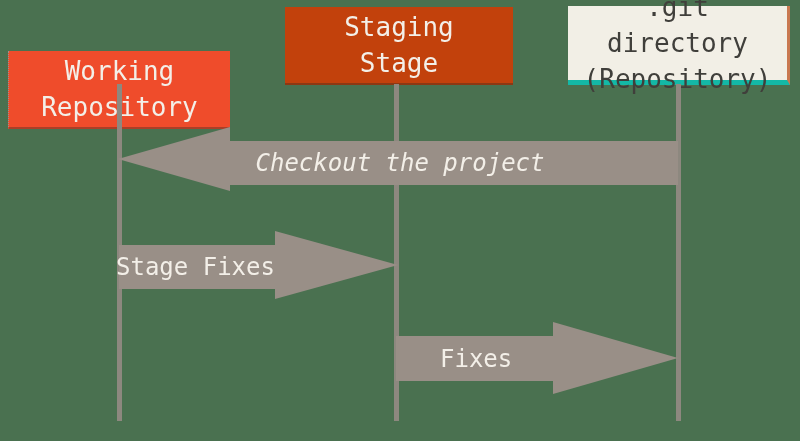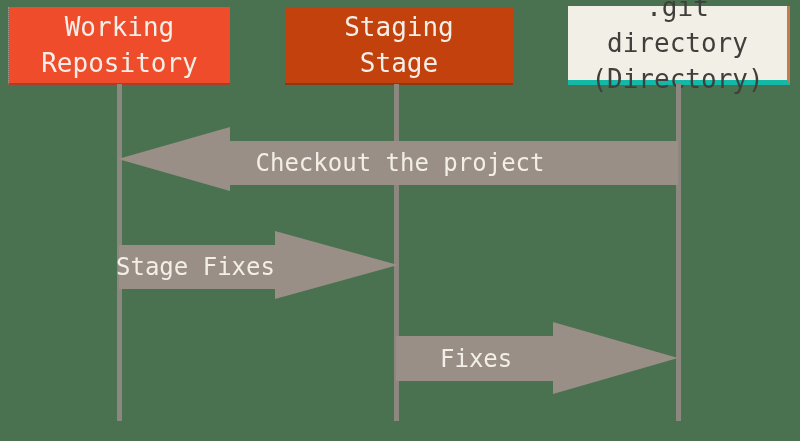--- a/index.html
+++ b/index.html
@@ -26,20 +26,21 @@
     font-size: 26px;
     line-height: 36px;
     box-sizing: border-box;
   }
   .box-wd {
     left: 8px; width: 222px;
     background: #EF4C2B;
     color: #F3EFE8;
     border-left: 1px dotted #9A948C;
     border-bottom: 2px solid rgba(40,40,35,0.35);
+    margin-top: 44px;
   }
   .box-sa {
     left: 285px; width: 228px;
     background: #c2410c;
     color: #F3EFE8;
     border-bottom: 2px solid rgba(40,40,35,0.35);
   }
   .box-git {
     top: 6px;
     left: 568px; width: 222px; height: 79px;
@@ -90,21 +91,21 @@
   .shaft-stage    { left: 119px; top: 245px; width: 158px; height: 44px; }
   .shaft-commit   { left: 396px; top: 336px; width: 159px; height: 45px; }
   .arrow-label {
     position: absolute;
     color: #F3EFE8;
     font-size: 24px;
     display: flex;
     align-items: center;
     white-space: nowrap;
   }
-  .label-checkout { left: 245px; top: 141px; width: 310px; height: 44px; justify-content: center; }
+  .label-checkout { left: 245px; top: 141px; width: 310px; height: 44px; justify-content: center; font-style: italic; }
   .label-stage    { left: 116px; top: 245px; height: 44px; }
   .label-commit   { left: 440px; top: 336px; height: 45px; }
 </style>
 </head>
 <body>
 
 <div class="stage">
 
   <div class="box box-wd">
     <span>
@@ -116,21 +117,21 @@
   <div class="box box-sa">
     <span>
       <span>Staging</span><br>
       <span>Stage</span>
     </span>
   </div>
 
   <div class="box box-git">
     <span>
       <span>.git directory</span><br>
-      <span>(Directory)</span>
+      <span>(Repository)</span>
     </span>
   </div>
 
   <div class="lifeline lifeline-wd"></div>
   <div class="lifeline lifeline-sa"></div>
   <div class="lifeline lifeline-git"></div>
 
   <div>
     <div class="shaft shaft-checkout"></div>
     <div class="head head-left"></div>

